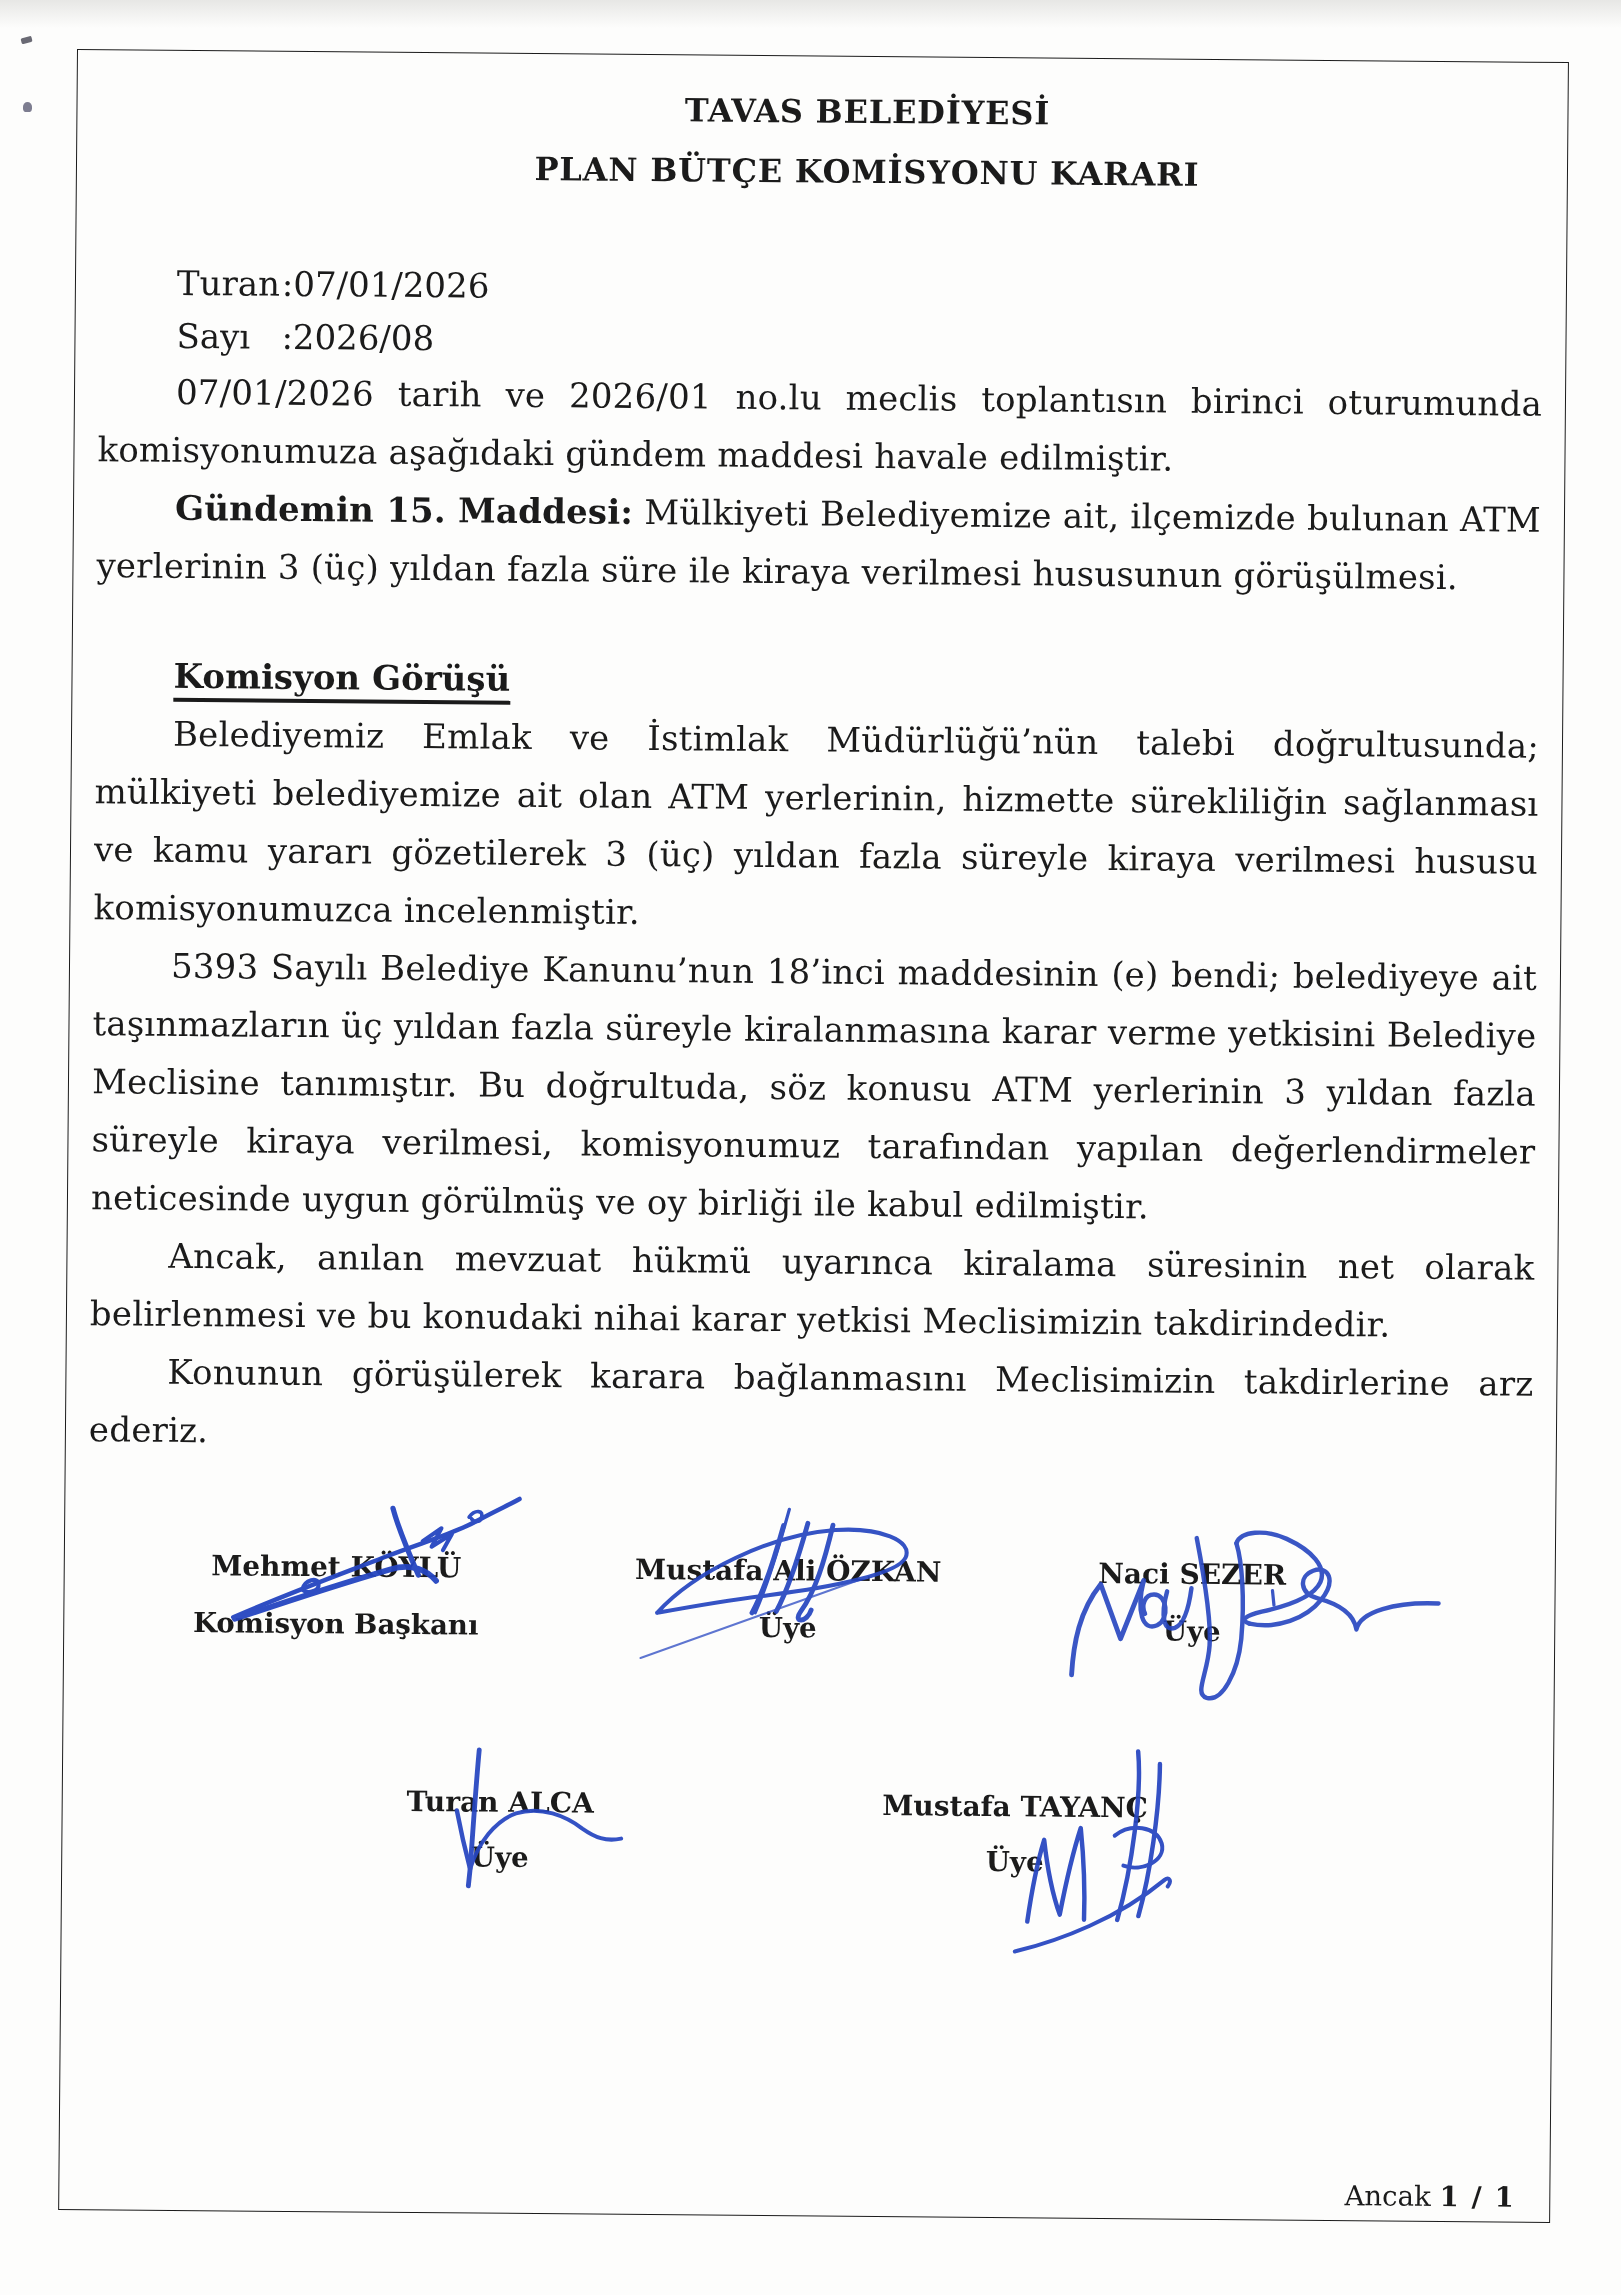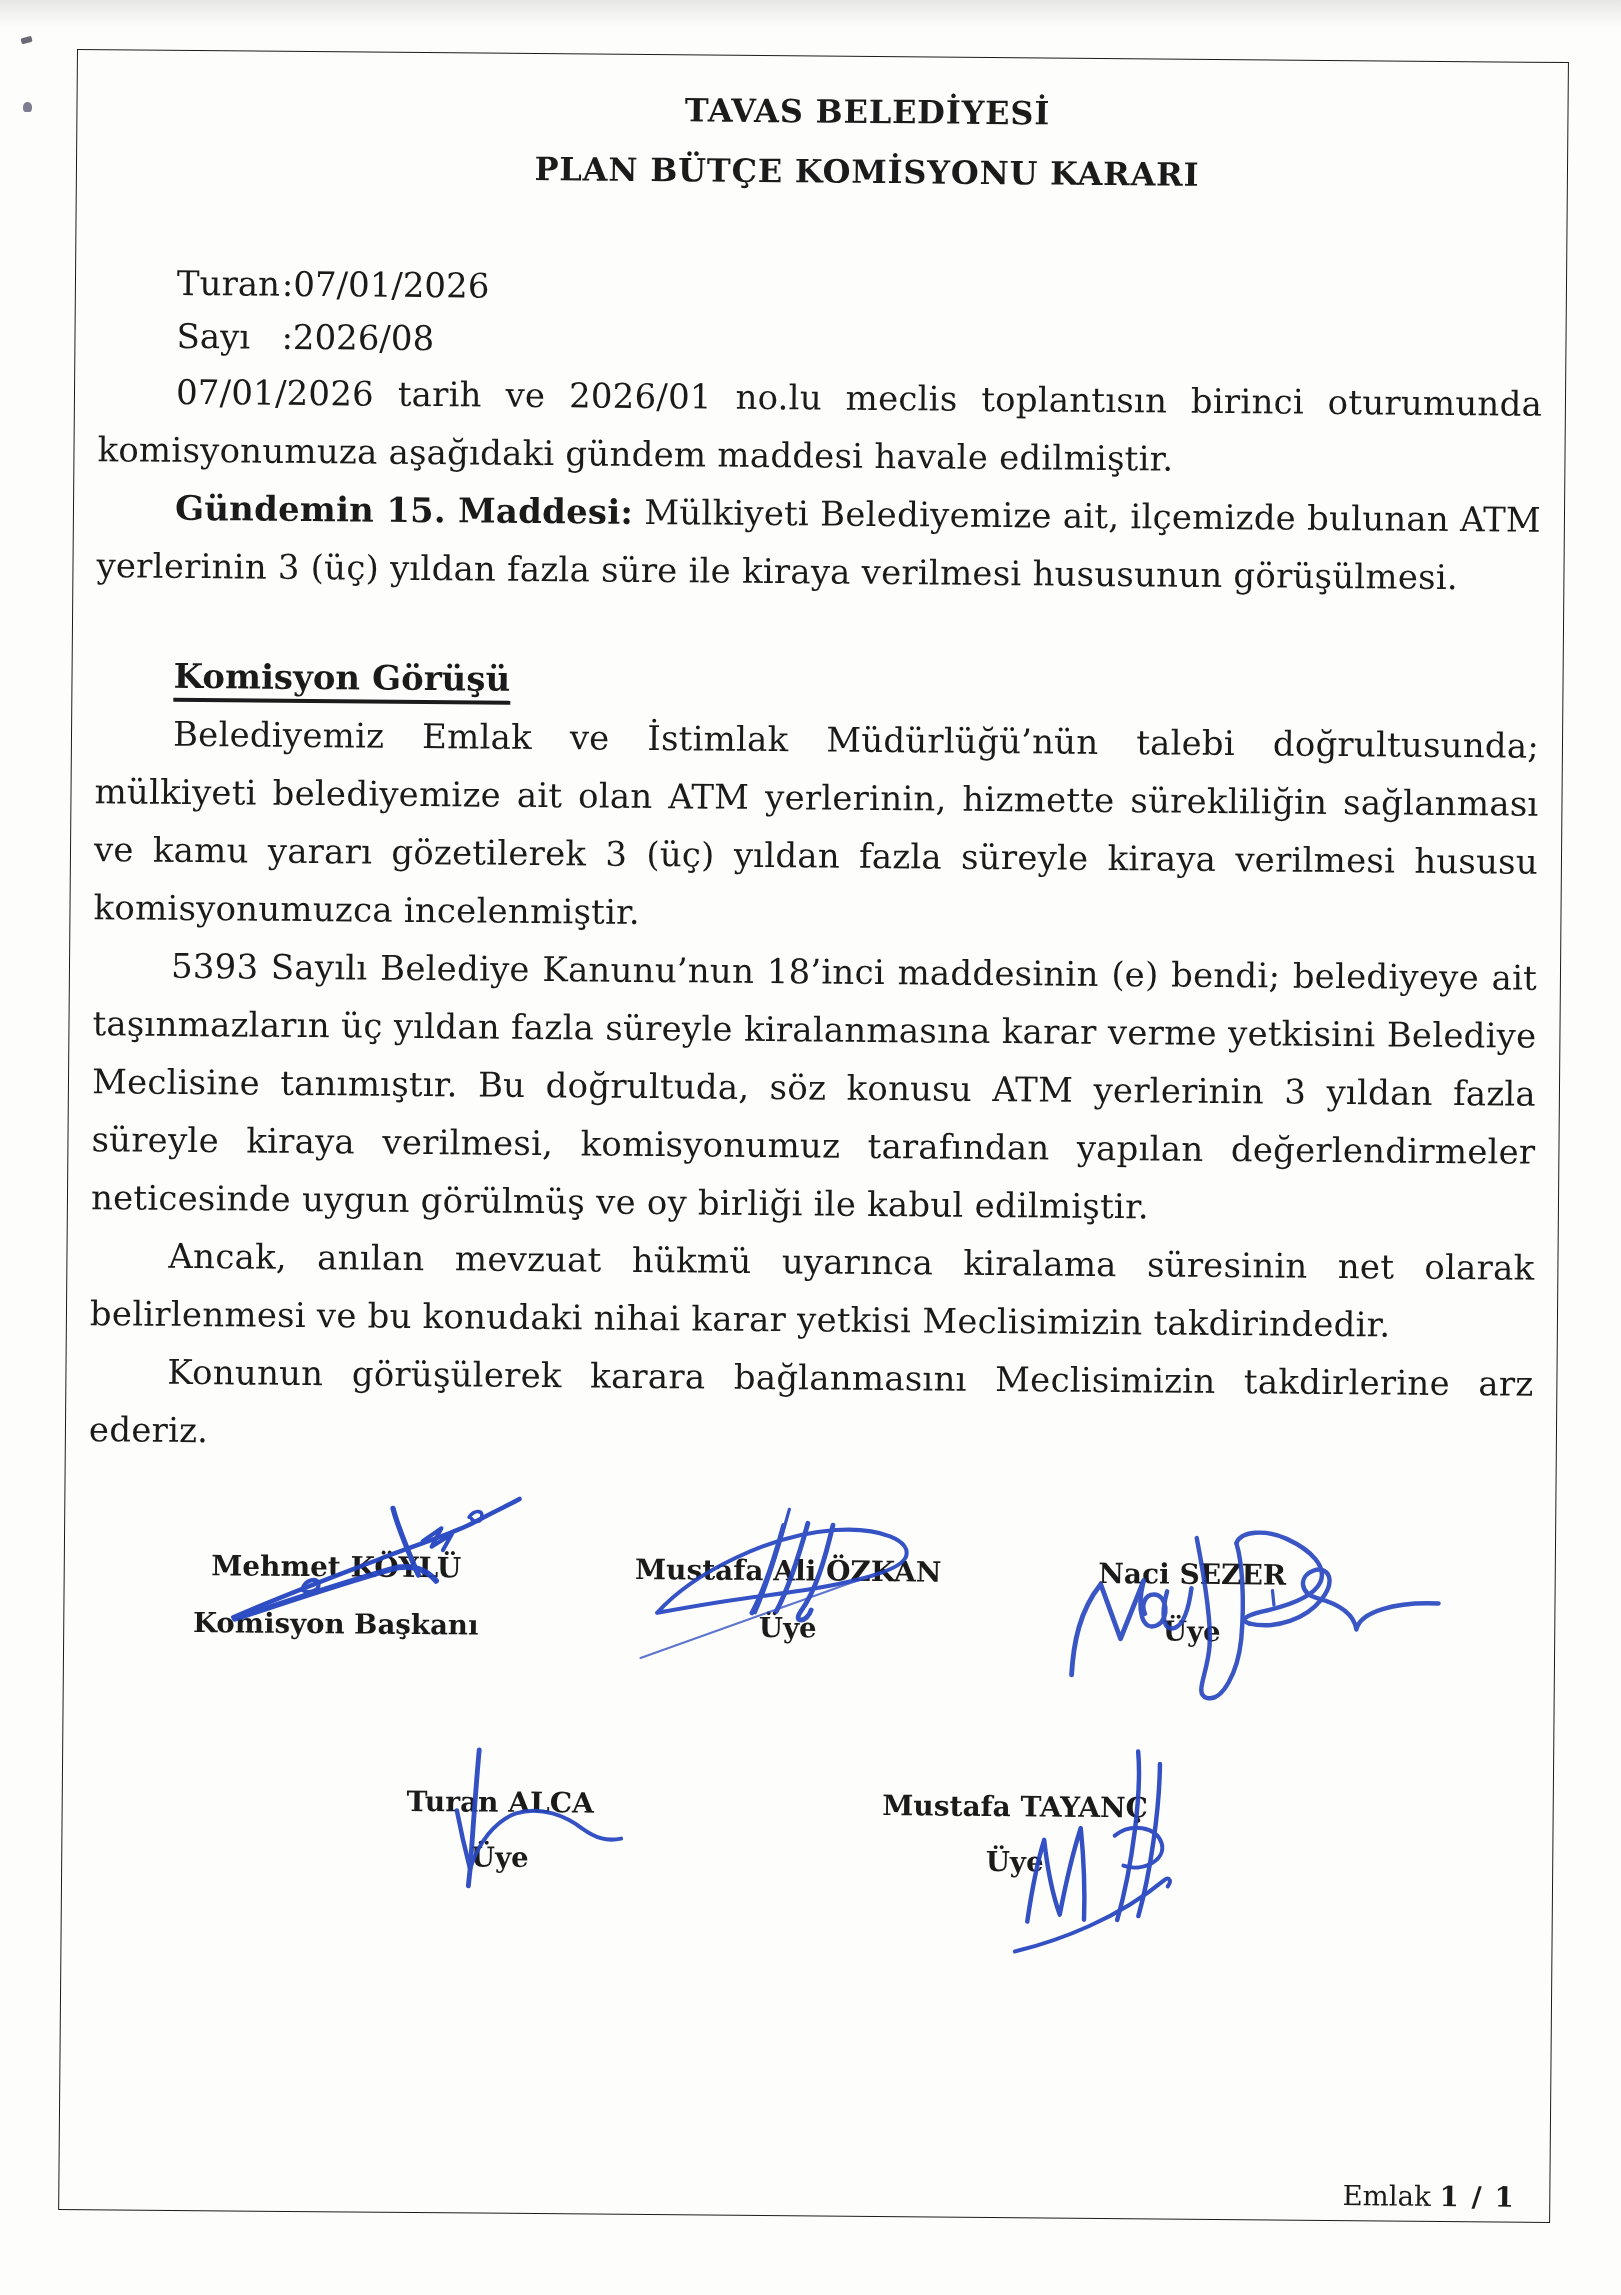--- a/index.html
+++ b/index.html
@@ -113,21 +113,21 @@
         <div class="sname">Turan ALCA</div>
         <div class="srole">Üye</div>
       </div>
       <div class="sigcol c2">
         <div class="sname">Mustafa TAYANÇ</div>
         <div class="srole">Üye</div>
       </div>
     </div>
 
     <div class="footer">
-      <span>Emlak</span>
+      <span>Ancak</span>
       <b>1 / 1</b>
     </div>
 
     <svg class="ink" viewBox="0 0 1834 2659">
 
       <g opacity="0.95">
         <path d="M 208 1932 C 290 1896 355 1872 392 1857 C 440 1838 480 1826 505 1812 C 530 1798 548 1790 560 1783" stroke-width="5.5"></path>
         <path d="M 210 1934 C 282 1909 352 1886 402 1871 C 428 1863 447 1872 458 1885" stroke-width="7"></path>
         <path d="M 293 1897 C 296 1885 312 1881 313 1890 C 314 1899 299 1903 293 1897" stroke-width="5"></path>
         <path d="M 404 1796 C 411 1822 424 1851 436 1878" stroke-width="6.5"></path>

